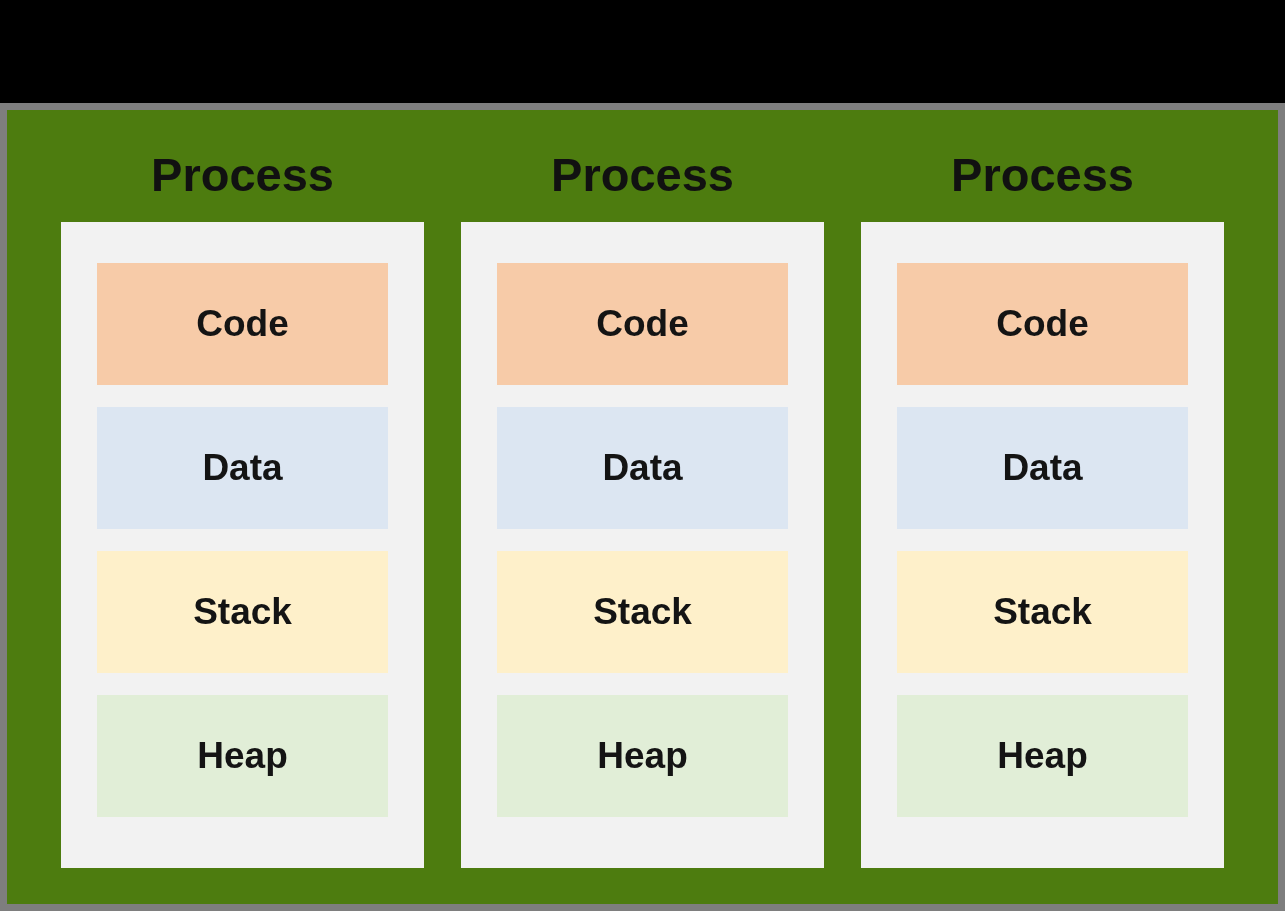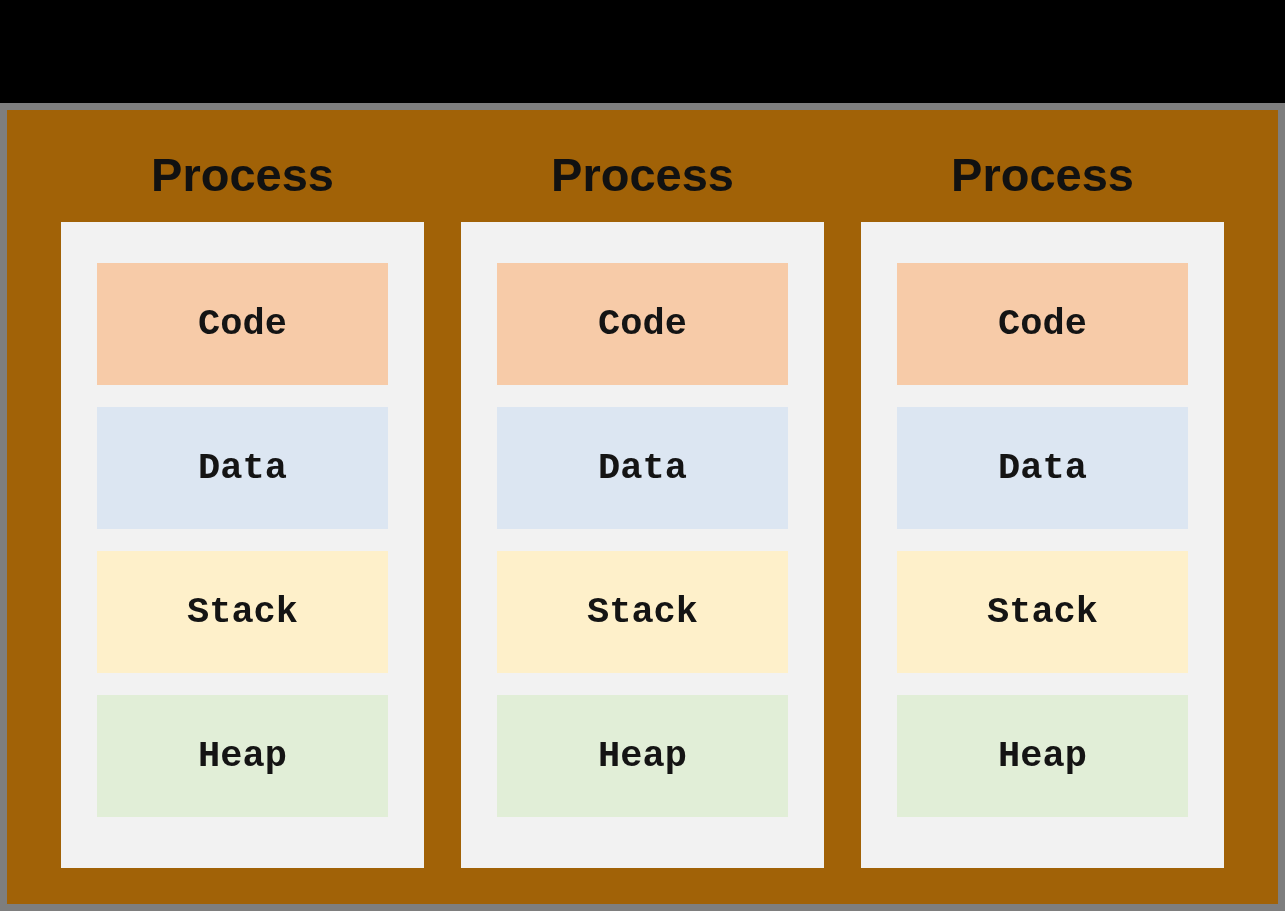--- a/index.html
+++ b/index.html
@@ -13,21 +13,21 @@
   }
   .top-bar {
     width: 100%;
     height: 103px;
   }
   .frame {
     box-sizing: border-box;
     width: 1285px;
     height: 808px;
     border: 7px solid #7E7E7E;
-    background: #a16207;
+    background: #4d7c0f;
   }
   .columns {
     display: flex;
     justify-content: center;
     gap: 37px;
     padding-top: 38px;
   }
   .process-col {
     width: 363px;
     display: flex;
@@ -44,21 +44,20 @@
   }
   .memory-box {
     box-sizing: border-box;
     width: 363px;
     height: 646px;
     padding-top: 41px;
     display: flex;
     flex-direction: column;
     align-items: center;
     gap: 22px;
-    font-family: Liberation Mono, monospace;
   }
   .segment {
     width: 291px;
     height: 122px;
     display: flex;
     align-items: center;
     justify-content: center;
     font-size: 37px;
     font-weight: 700;
     color: #141414;

